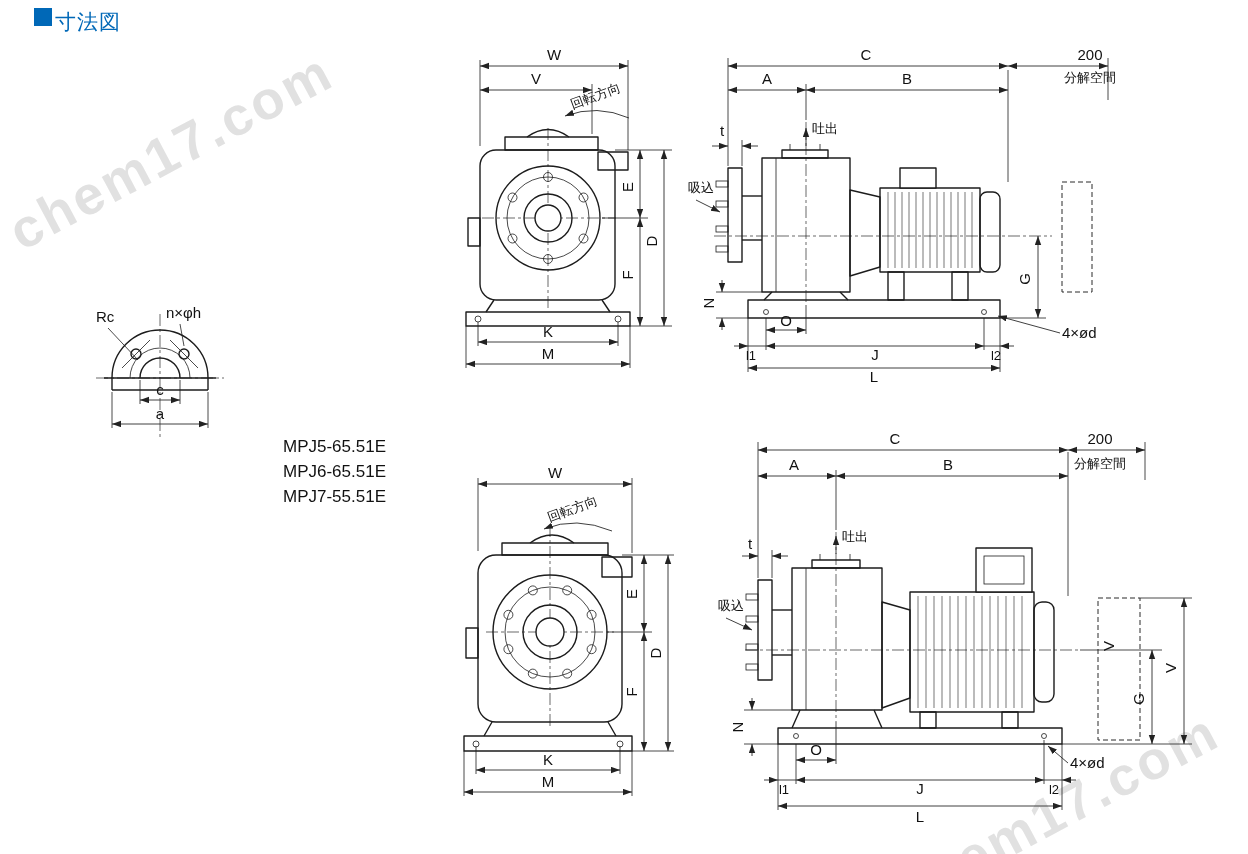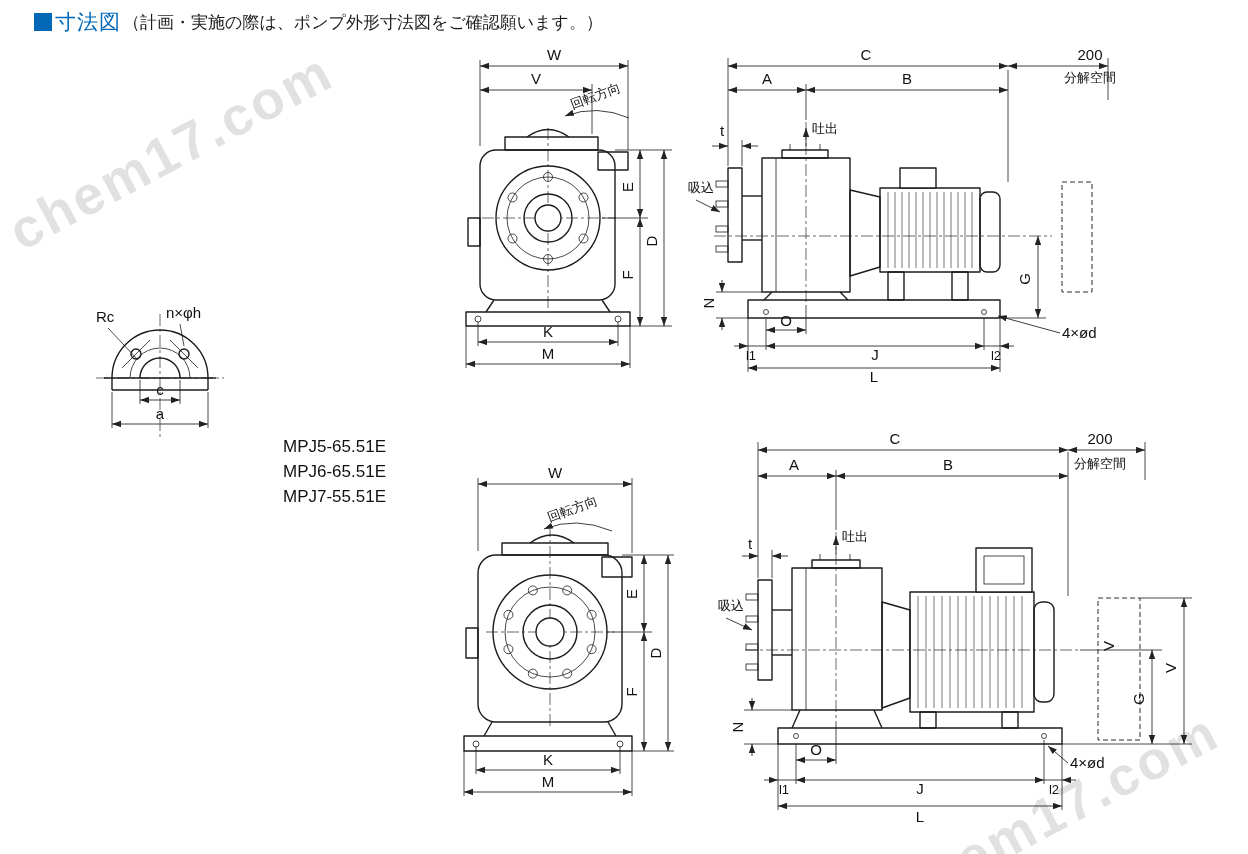--- a/index.html
+++ b/index.html
@@ -2,21 +2,21 @@
 <html><head>
 <meta charset="utf-8">
 <style>
   html,body{margin:0;padding:0;background:#fff;}
   body{width:1248px;height:854px;position:relative;overflow:hidden;
        font-family:"Liberation Sans","DejaVu Sans",sans-serif;}
   .wm{position:absolute;color:#d7d7d7;opacity:.75;font-size:54px;letter-spacing:3px;
       transform:rotate(-28deg);white-space:nowrap;z-index:0;font-weight:bold;}
   #wm-top{left:-8px;top:120px;}
   #wm-bottom{left:878px;top:780px;}
-  .hdr{position:absolute;left:34px;top:8px;z-index:2;display:flex;align-items:center;}
+  .hdr{position:absolute;left:34px;top:8px;z-index:2;display:flex;}
   .hdr .bullet{width:18px;height:18px;background:#0068b7;display:inline-block;margin-right:3px;}
   .hdr .title{color:#0068b7;font-size:21px;letter-spacing:1px;}
   .hdr .note{color:#1c1c1c;font-size:17px;margin-left:2px;}
   svg{position:absolute;left:0;top:0;z-index:1;}
   .o{stroke:#1c1c1c;stroke-width:1.4;fill:none;stroke-linejoin:round;}
   .of{stroke:#1c1c1c;stroke-width:1.4;fill:#fff;stroke-linejoin:round;}
   .t{stroke:#1c1c1c;stroke-width:.8;fill:none;}
   .d{stroke:#2a2a2a;stroke-width:.9;fill:none;}
   .cl{stroke:#2a2a2a;stroke-width:.7;fill:none;stroke-dasharray:12 3 3 3;}
   .dsh{stroke:#2a2a2a;stroke-width:1;fill:none;stroke-dasharray:5 3;}
@@ -29,21 +29,20 @@
 </style>
 </head>
 <body>
 
 <div class="wm" id="wm-top">chem17.com</div>
 <div class="wm" id="wm-bottom">chem17.com</div>
 
 <div class="hdr">
   <span class="bullet"></span>
   <span class="title">寸法図</span>
-  <span class="note">（計画・実施の際は、ポンプ外形寸法図をご確認願います。）</span>
 </div>
 
 <svg width="1248" height="854" viewBox="0 0 1248 854">
 <defs>
   <marker id="ar" markerUnits="userSpaceOnUse" markerWidth="10" markerHeight="8" refX="9" refY="3.2" orient="auto-start-reverse">
     <path d="M0,0 L9,3.2 L0,6.4 z" fill="#222"></path>
   </marker>
 </defs>
 
 <g>

